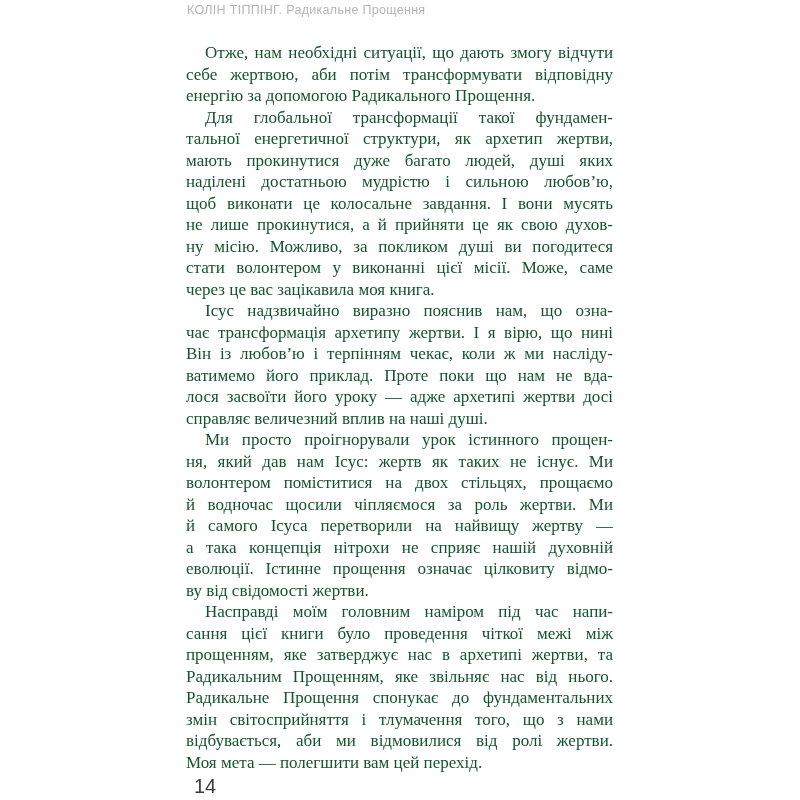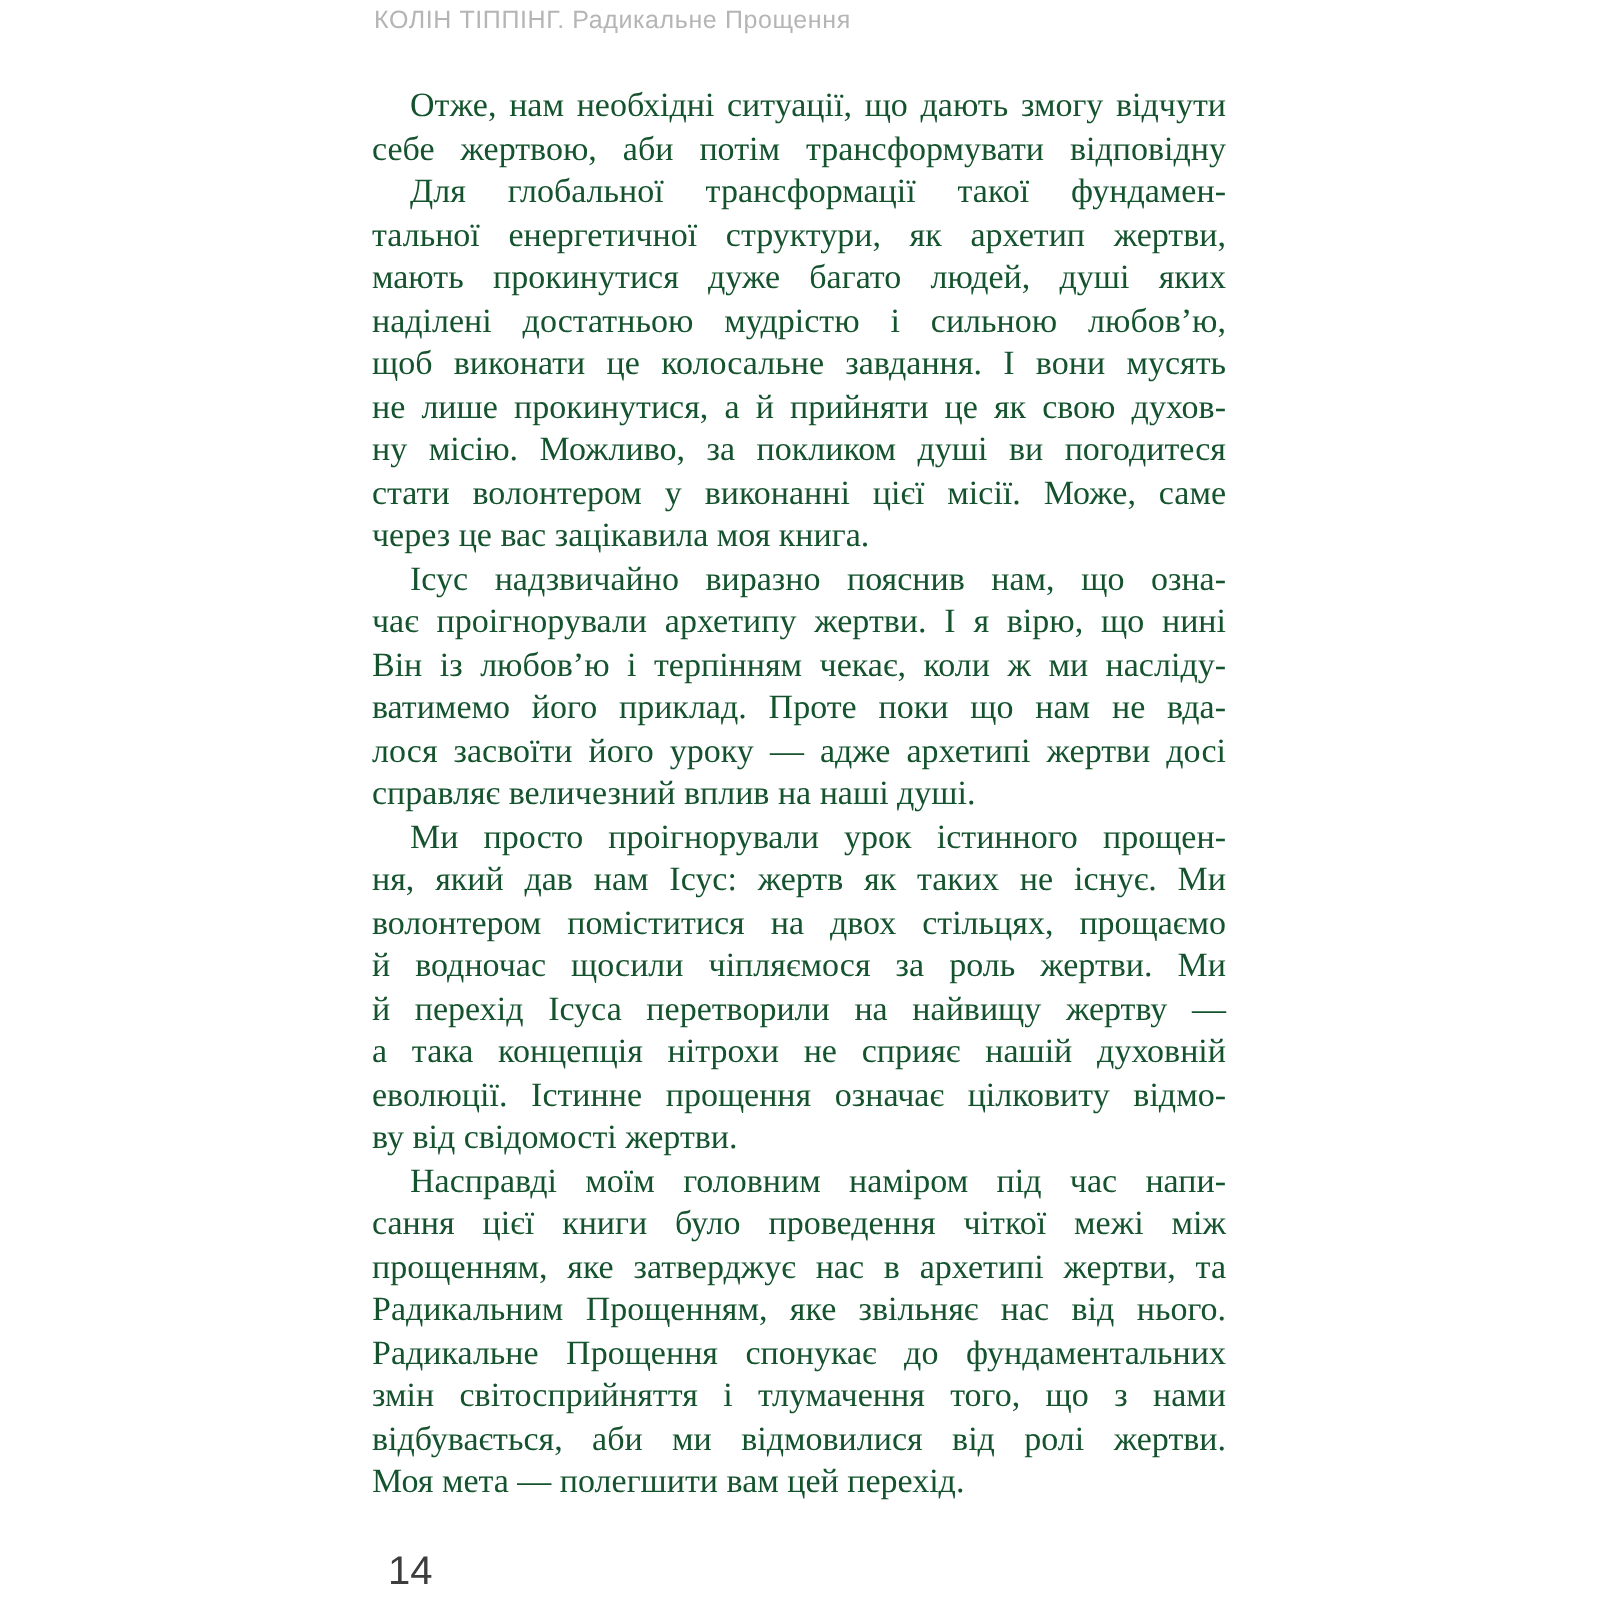--- a/index.html
+++ b/index.html
@@ -60,46 +60,47 @@
 </head>
 <body>
 
 <div class="page">
   <div class="running-header">КОЛІН ТІППІНГ. Радикальне Прощення</div>
 
   <div class="text-block">
       <div class="paragraph">
         <div class="line para-first">Отже, нам необхідні ситуації, що дають змогу відчути</div>
         <div class="line">себе жертвою, аби потім трансформувати відповідну</div>
+        <div class="line para-last">енергію за допомогою Радикального Прощення.</div>
       </div>
       <div class="paragraph">
         <div class="line para-first">Для глобальної трансформації такої фундамен-</div>
         <div class="line">тальної енергетичної структури, як архетип жертви,</div>
         <div class="line">мають прокинутися дуже багато людей, душі яких</div>
         <div class="line">наділені достатньою мудрістю і сильною любов’ю,</div>
         <div class="line">щоб виконати це колосальне завдання. І вони мусять</div>
         <div class="line">не лише прокинутися, а й прийняти це як свою духов-</div>
         <div class="line">ну місію. Можливо, за покликом душі ви погодитеся</div>
         <div class="line">стати волонтером у виконанні цієї місії. Може, саме</div>
         <div class="line para-last">через це вас зацікавила моя книга.</div>
       </div>
       <div class="paragraph">
         <div class="line para-first">Ісус надзвичайно виразно пояснив нам, що озна-</div>
-        <div class="line">чає проігнорували архетипу жертви. І я вірю, що нині</div>
+        <div class="line">чає трансформація архетипу жертви. І я вірю, що нині</div>
         <div class="line">Він із любов’ю і терпінням чекає, коли ж ми насліду-</div>
         <div class="line">ватимемо його приклад. Проте поки що нам не вда-</div>
         <div class="line">лося засвоїти його уроку — адже архетипі жертви досі</div>
         <div class="line para-last">справляє величезний вплив на наші душі.</div>
       </div>
       <div class="paragraph">
         <div class="line para-first">Ми просто проігнорували урок істинного прощен-</div>
         <div class="line">ня, який дав нам Ісус: жертв як таких не існує. Ми</div>
         <div class="line">волонтером поміститися на двох стільцях, прощаємо</div>
         <div class="line">й водночас щосили чіпляємося за роль жертви. Ми</div>
-        <div class="line">й перехід Ісуса перетворили на найвищу жертву —</div>
+        <div class="line">й самого Ісуса перетворили на найвищу жертву —</div>
         <div class="line">а така концепція нітрохи не сприяє нашій духовній</div>
         <div class="line">еволюції. Істинне прощення означає цілковиту відмо-</div>
         <div class="line para-last">ву від свідомості жертви.</div>
       </div>
       <div class="paragraph">
         <div class="line para-first">Насправді моїм головним наміром під час напи-</div>
         <div class="line">сання цієї книги було проведення чіткої межі між</div>
         <div class="line">прощенням, яке затверджує нас в архетипі жертви, та</div>
         <div class="line">Радикальним Прощенням, яке звільняє нас від нього.</div>
         <div class="line">Радикальне Прощення спонукає до фундаментальних</div>

